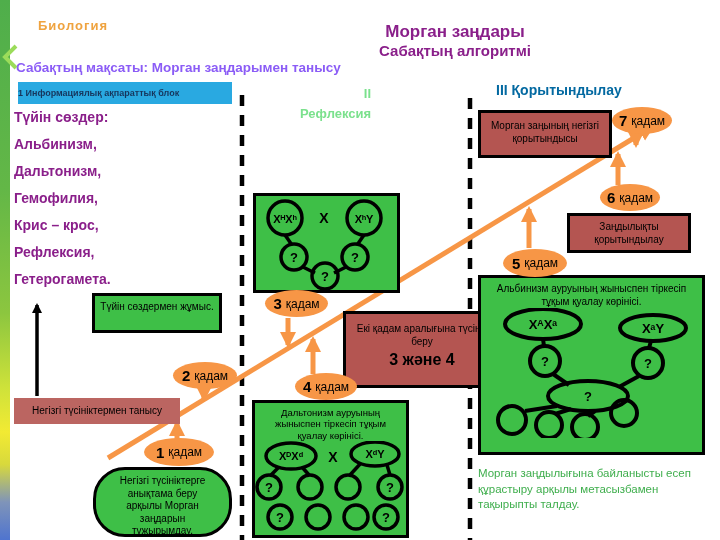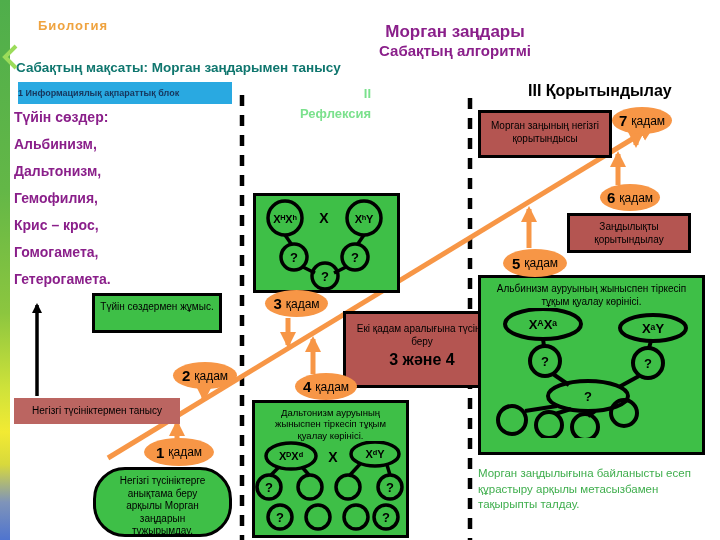--- a/index.html
+++ b/index.html
@@ -5,27 +5,27 @@
   html,body{margin:0;padding:0;background:#fff;}
   .slide{position:relative;width:720px;height:540px;background:#ffffff;overflow:hidden;
          font-family:"Liberation Sans","DejaVu Sans",sans-serif;}
   .abs{position:absolute;}
   .bar{left:0;top:0;width:10px;height:540px;
        background:linear-gradient(to bottom,#4fae4b 0%,#63b747 35%,#8cc63f 58%,#cfe23a 72%,#f2ea33 80%,#d8d93c 86%,#7f94b9 93%,#4f74cf 100%);}
   .subject{left:38px;top:18px;color:#efa33f;font-size:13px;font-weight:bold;letter-spacing:1px;}
   .titleblock{left:350px;top:22px;width:210px;text-align:center;color:#8a1f8a;}
   .titleblock .t1{font-size:17px;font-weight:bold;}
   .titleblock .t2{font-size:15px;font-weight:bold;}
-  .goal{left:16px;top:60px;color:#0f766e;font-size:13.5px;font-weight:bold;}
+  .goal{left:16px;top:60px;color:#8b5cf6;font-size:13.5px;font-weight:bold;}
   .infobar{left:18px;top:82px;width:214px;height:22px;background:#29a9e1;color:#17365d;
            font-size:9px;font-weight:bold;line-height:22px;box-sizing:border-box;}
   .keywords{left:14px;top:104px;color:#8a1f8a;font-size:14px;font-weight:bold;}
   .keywords div{height:27px;line-height:27px;}
   .sec2{left:300px;top:84px;color:#7be18d;font-size:13px;font-weight:bold;line-height:20px;text-align:right;}
-  .sec3{left:528px;top:82px;color:#000000;font-size:16px;font-weight:bold;}
+  .sec3{left:496px;top:82px;color:#0369a1;font-size:14px;font-weight:bold;}
   .greenbox{background:#3ebf47;border:3px solid #000;color:#000;text-align:center;box-sizing:border-box;z-index:2;}
   .redbox{background:#b45551;border:3px solid #000;color:#000;text-align:center;box-sizing:border-box;z-index:2;}
   .redbox-flat{background:#bb6561;color:#000;text-align:center;box-sizing:border-box;z-index:2;}
   .step{background:#f79646;border-radius:50%;color:#000;display:flex;align-items:center;
         justify-content:center;gap:4px;z-index:3;}
   .step b{font-size:15px;} .step span{font-size:12px;}
   .overlay{left:0;top:0;z-index:1;}
   .smalltxt{font-size:10px;line-height:1.25;}
   .tinytxt{font-size:9.5px;line-height:1.2;}
   .boldnum{font-size:16px;font-weight:bold;margin-top:2px;}
@@ -71,21 +71,21 @@
   </div>
   <div class="abs goal">Сабақтың мақсаты: Морган заңдарымен танысу</div>
   <div class="abs infobar">1 Информациялық ақпараттық блок</div>
 
   <div class="abs keywords">
     <div>Түйін сөздер:</div>
     <div>Альбинизм,</div>
     <div>Дальтонизм,</div>
     <div>Гемофилия,</div>
     <div>Крис – крос,</div>
-    <div>Гомогамета,</div>
+    <div>Рефлексия,</div>
     <div>Гетерогамета.</div>
   </div>
 
   <div class="abs sec2">
     <div>II</div>
     <div>Рефлексия</div>
   </div>
   <div class="abs sec3">III Қорытындылау</div>
 
   <div class="abs greenbox smalltxt" style="left:92px;top:293px;width:130px;height:40px;padding-top:5px;">Түйін сөздермен жұмыс.</div>

